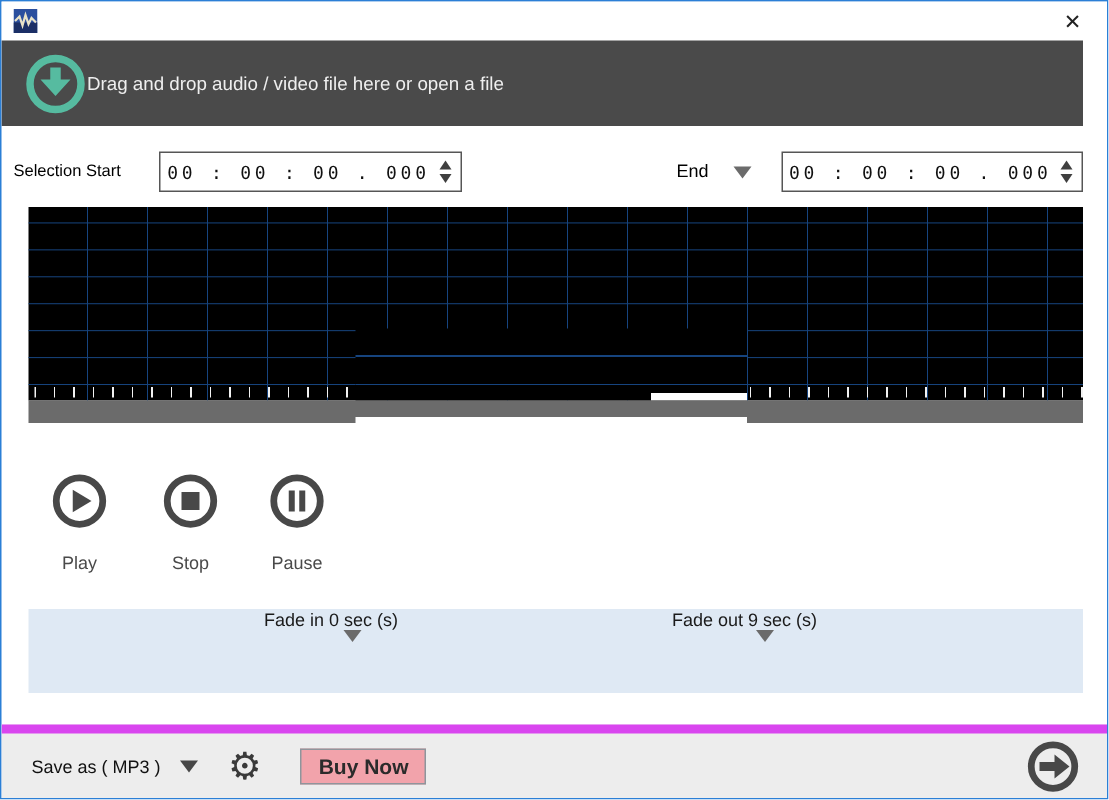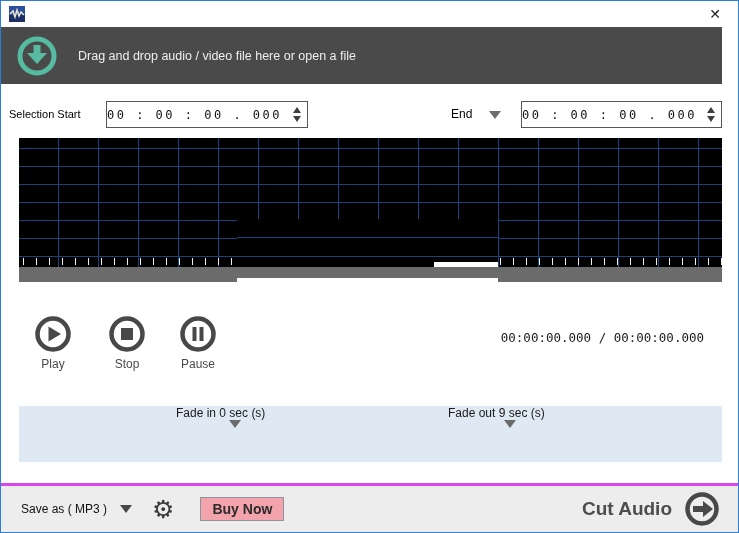--- a/index.html
+++ b/index.html
@@ -9,25 +9,25 @@
     background:#fff;overflow:hidden;
   }
   
   .titlebar{position:absolute;top:0;left:0;right:0;height:26px;background:#fff;display:flex;align-items:center;}
   .titlebar .app-icon{margin-left:8px;width:16px;height:16px;flex:0 0 auto;}
   .titlebar .title-text{margin-left:7px;font-size:12px;color:#000;}
   .close-btn{position:absolute;right:6px;top:0;width:34px;height:26px;display:flex;align-items:center;justify-content:center;font-size:14px;color:#222;cursor:pointer;}
   
   .drop-header{position:absolute;top:26px;left:0;right:16px;height:57px;background:var(--header_bg,#4a4a4a);display:flex;align-items:center;}
   .drop-header .dl-icon{margin-left:15px;flex:0 0 auto;}
-  .drop-header .drop-text{margin-left:20px;color:#efefef;font-size:12.5px;}
+  .drop-header .drop-text{color:#efefef;font-size:12.5px;}
   
   .sel-label{position:absolute;left:8px;top:100px;height:27px;line-height:27px;font-size:11px;color:#000;}
   .time-input{position:absolute;top:100px;height:25px;border:1px solid #565656;background:#fff;display:flex;align-items:center;}
-  .time-input .tv{flex:1;font-family:"DejaVu Sans Mono",monospace;font-size:12px;letter-spacing:2.5px;color:#111;white-space:nowrap;}
+  .time-input .tv{flex:1;text-align:center;font-family:"DejaVu Sans Mono",monospace;font-size:12px;letter-spacing:2.5px;color:#111;white-space:nowrap;}
   .spinner{display:flex;flex-direction:column;justify-content:center;gap:3px;padding:0 6px 0 2px;cursor:pointer;}
   .tri-up{width:0;height:0;border-left:4px solid transparent;border-right:4px solid transparent;border-bottom:6px solid #3f3f3f;}
   .tri-dn{width:0;height:0;border-left:4px solid transparent;border-right:4px solid transparent;border-top:6px solid #3f3f3f;}
   .start-input{left:105px;width:200px;}
   .end-label{position:absolute;left:450px;top:100px;height:27px;line-height:27px;font-size:12px;color:#000;text-align:right;}
   .end-arrow{position:absolute;left:488px;top:110px;width:0;height:0;border-left:6px solid transparent;border-right:6px solid transparent;border-top:8px solid #6b6b6b;cursor:pointer;}
   .end-input{left:520px;width:199px;}
   
   .waveform{position:absolute;left:18px;top:137px;width:703px;height:144px;}
   .wave-canvas{position:absolute;left:0;top:0;width:703px;height:129px;background-color:#000;
@@ -38,34 +38,34 @@
   .wave-anomaly{position:absolute;left:218px;top:81px;width:261px;height:48px;background-color:#000;
     background-image:linear-gradient(to bottom, transparent 0 18px, var(--grid_blue,#16447f) 18px 19px, transparent 19px 37px, var(--grid_blue,#16447f) 37px 38px, transparent 38px);}
   .ticks{position:absolute;height:7px;top:120px;background-image:repeating-linear-gradient(to right,#f2f2f2 0 1px,transparent 1px 13px);}
   .ticks-left{left:4px;width:214px;}
   .ticks-right{left:481px;width:222px;}
   .wave-handle{position:absolute;left:415px;top:124px;width:64px;height:5px;background:#fff;}
   .wave-scrollbar{position:absolute;left:0;top:129px;width:703px;height:15px;background:var(--scrollbar_gray,#6b6b6b);cursor:pointer;}
   .scroll-gap{position:absolute;left:218px;top:11px;width:261px;height:4px;background:#fff;}
   
   .transport-btn{position:absolute;width:48px;text-align:center;cursor:pointer;}
-  .transport-btn .btn-label{display:block;margin-top:0;font-size:12px;color:#4a4a4a;}
+  .transport-btn .btn-label{display:block;margin-top:10px;font-size:12px;color:#4a4a4a;}
   .btn-play{left:28px;top:314px;}
   .btn-stop{left:102px;top:314px;}
   .btn-pause{left:173px;top:314px;}
   .time-display{position:absolute;right:34px;top:329px;font-family:"DejaVu Sans Mono",monospace;font-size:12.5px;color:#1a1a1a;}
   
   .fade-strip{position:absolute;left:18px;top:405px;width:703px;height:56px;background:var(--fade_bg,#dfe9f4);}
   .fade-group{position:absolute;top:0;height:100%;display:flex;align-items:center;cursor:pointer;flex-direction:column;}
   .fade-group .fade-label{font-size:12px;color:#1a1a1a;}
   .fade-arrow{margin-left:28px;width:0;height:0;border-left:6px solid transparent;border-right:6px solid transparent;border-top:8px solid #6b6b6b;}
   .fade-in-group{left:157px;}
   .fade-out-group{left:429px;}
   
-  .bottom-bar{position:absolute;left:0;right:0;top:482px;bottom:0;background:var(--bottombar_bg,#ededed);border-top:3px solid #d946ef;display:flex;align-items:center;}
+  .bottom-bar{position:absolute;left:0;right:0;top:482px;bottom:0;background:var(--bottombar_bg,#ededed);border-top:6px solid #d946ef;display:flex;align-items:center;}
   .saveas-label{margin-left:20px;font-size:12px;color:#111;cursor:pointer;}
   .saveas-arrow{margin-left:13px;width:0;height:0;border-left:6px solid transparent;border-right:6px solid transparent;border-top:8px solid #474747;cursor:pointer;}
   .gear{margin-left:20px;font-family:"DejaVu Sans",sans-serif;font-size:25px;line-height:1;color:#3a3a3a;cursor:pointer;}
   .buynow-btn{margin-left:26px;padding:3px 11px;background:var(--buy_now_bg,#f2a3ab);border:1px solid #8f959c;font-size:14px;font-weight:bold;color:#2b2b2b;cursor:pointer;}
   .spacer{flex:1;}
   .cut-label{font-size:19px;font-weight:bold;color:#4d4d4d;cursor:pointer;}
   .cut-icon{margin-left:12px;margin-right:18px;cursor:pointer;display:flex;}
 </style>
 </head>
 <body>
@@ -133,40 +133,38 @@
     <span class="btn-label">Stop</span>
   </div>
   <div class="transport-btn btn-pause">
     <svg width="38" height="38" viewBox="0 0 38 38">
       <circle cx="19" cy="19" r="15.5" fill="none" stroke="var(--icon_dark,#484848)" stroke-width="4.5"></circle>
       <rect x="13.5" y="12" width="4" height="14" fill="var(--icon_dark,#484848)"></rect>
       <rect x="20.5" y="12" width="4" height="14" fill="var(--icon_dark,#484848)"></rect>
     </svg>
     <span class="btn-label">Pause</span>
   </div>
-  <span class="time-display">00:00:00.000 / 00:00:00.000</span>
 
   <div class="fade-strip">
     <div class="fade-group fade-in-group">
       <span class="fade-label">Fade in 0 sec (s)</span>
       <span class="fade-arrow"></span>
     </div>
     <div class="fade-group fade-out-group">
       <span class="fade-label">Fade out 9 sec (s)</span>
       <span class="fade-arrow"></span>
     </div>
   </div>
 
   <div class="bottom-bar">
     <span class="saveas-label">Save as ( MP3 )</span>
     <span class="saveas-arrow"></span>
     <span class="gear">⚙</span>
     <button class="buynow-btn">Buy Now</button>
     <span class="spacer"></span>
-    <span class="cut-label">Cut Audio</span>
     <span class="cut-icon">
       <svg width="36" height="36" viewBox="0 0 36 36">
         <circle cx="18" cy="18" r="14.5" fill="none" stroke="var(--icon_dark,#484848)" stroke-width="4.5"></circle>
         <path d="M9 15 h10 v-5 l10 8 -10 8 v-5 H9 z" fill="var(--icon_dark,#484848)"></path>
       </svg>
     </span>
   </div>
 
 </div>
 

